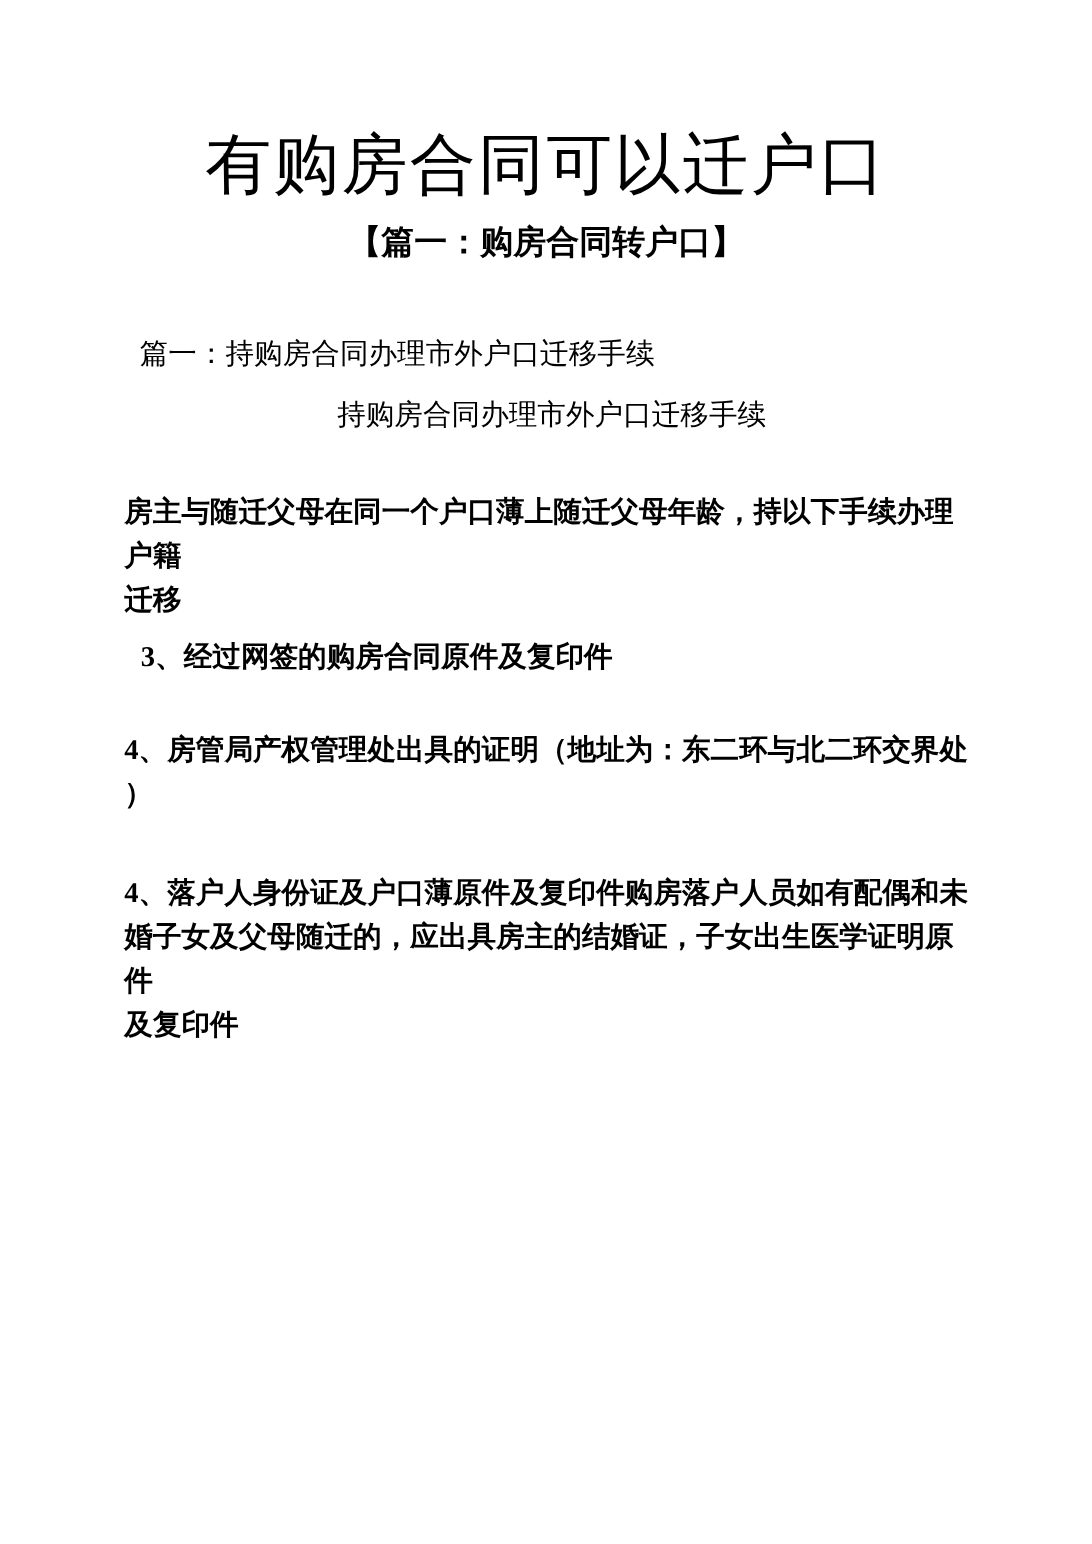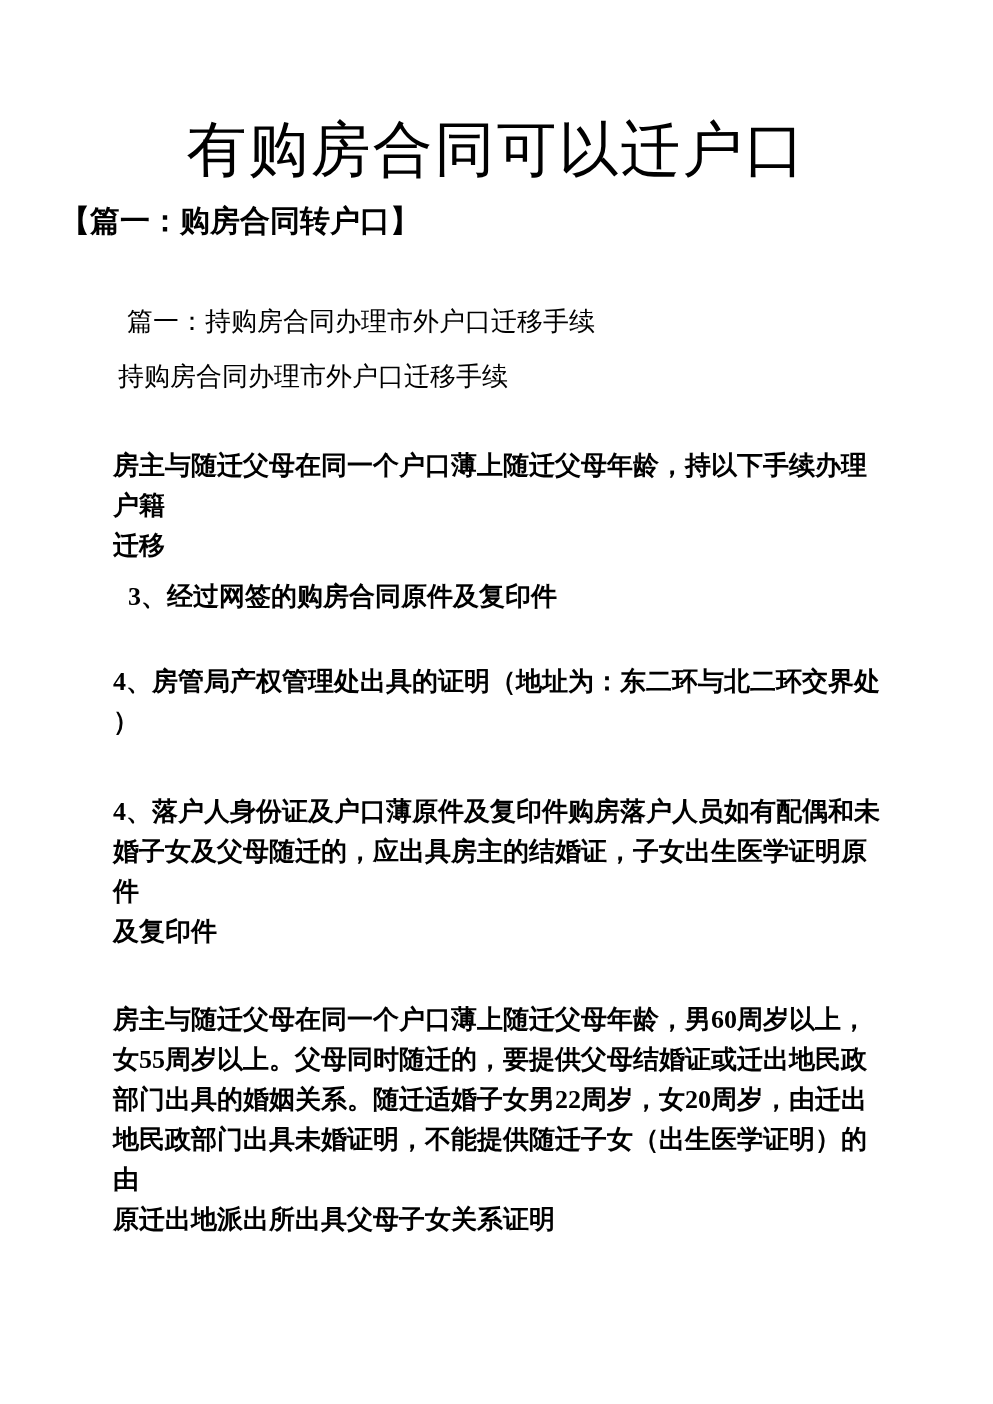--- a/index.html
+++ b/index.html
@@ -25,35 +25,35 @@
     text-align: center;
     white-space: pre-line;
     letter-spacing: 2px;
   }
   .doc-subtitle {
     margin: 22px 0 0 0;
     padding: 0 60px;
     font-size: 30px;
     line-height: 42px;
     font-weight: bold;
-    text-align: left;
+    text-align: center;
     white-space: pre-line;
   }
   .para {
     margin: 0;
     padding: 0 108px 0 113px;
     font-size: 26px;
     line-height: 40px;
     white-space: pre-line;
     text-align: left;
   }
   .light { font-weight: normal; }
   .heavy { font-weight: bold; }
   .h1  { margin-top: 60px; text-indent: 14px; }
-  .h2  { margin-top: 15px; text-indent: 5px; }
+  .h2  { margin-top: 15px; text-indent: 5px; text-align: center; }
   .intro  { margin-top: 49px; }
   .item1  { margin-top: 11px; text-indent: 15px; }
   .item2  { margin-top: 54px; }
   .item3  { margin-top: 45px; }
   .item4  { margin-top: 50px; }
   .closing{ margin-top: 48px; }
 </style>
 </head>
 <body>
 
@@ -72,18 +72,13 @@
   <p class="para heavy item1">3、经过网签的购房合同原件及复印件</p>
 
 
   <p class="para heavy item3">4、房管局产权管理处出具的证明（地址为：东二环与北二环交界处
 ）</p>
 
   <p class="para heavy item4">4、落户人身份证及户口薄原件及复印件购房落户人员如有配偶和未
 婚子女及父母随迁的，应出具房主的结婚证，子女出生医学证明原件
 及复印件</p>
 
-  <p class="para heavy closing">房主与随迁父母在同一个户口薄上随迁父母年龄，男60周岁以上，
-女55周岁以上。父母同时随迁的，要提供父母结婚证或迁出地民政
-部门出具的婚姻关系。随迁适婚子女男22周岁，女20周岁，由迁出
-地民政部门出具未婚证明，不能提供随迁子女（出生医学证明）的由
-原迁出地派出所出具父母子女关系证明</p>
 </div>
 
 </body></html>

